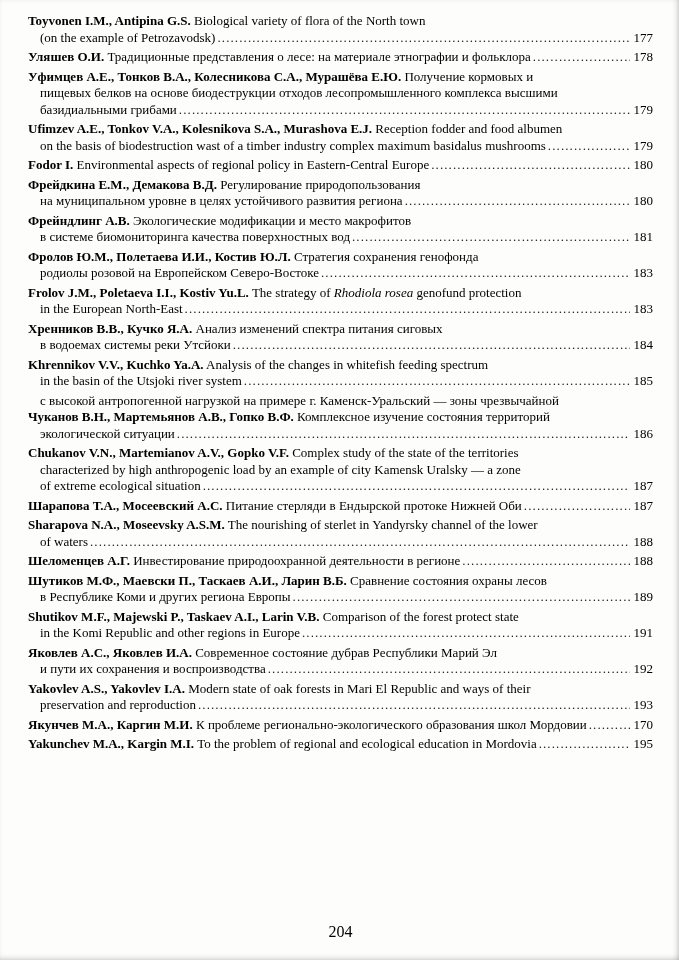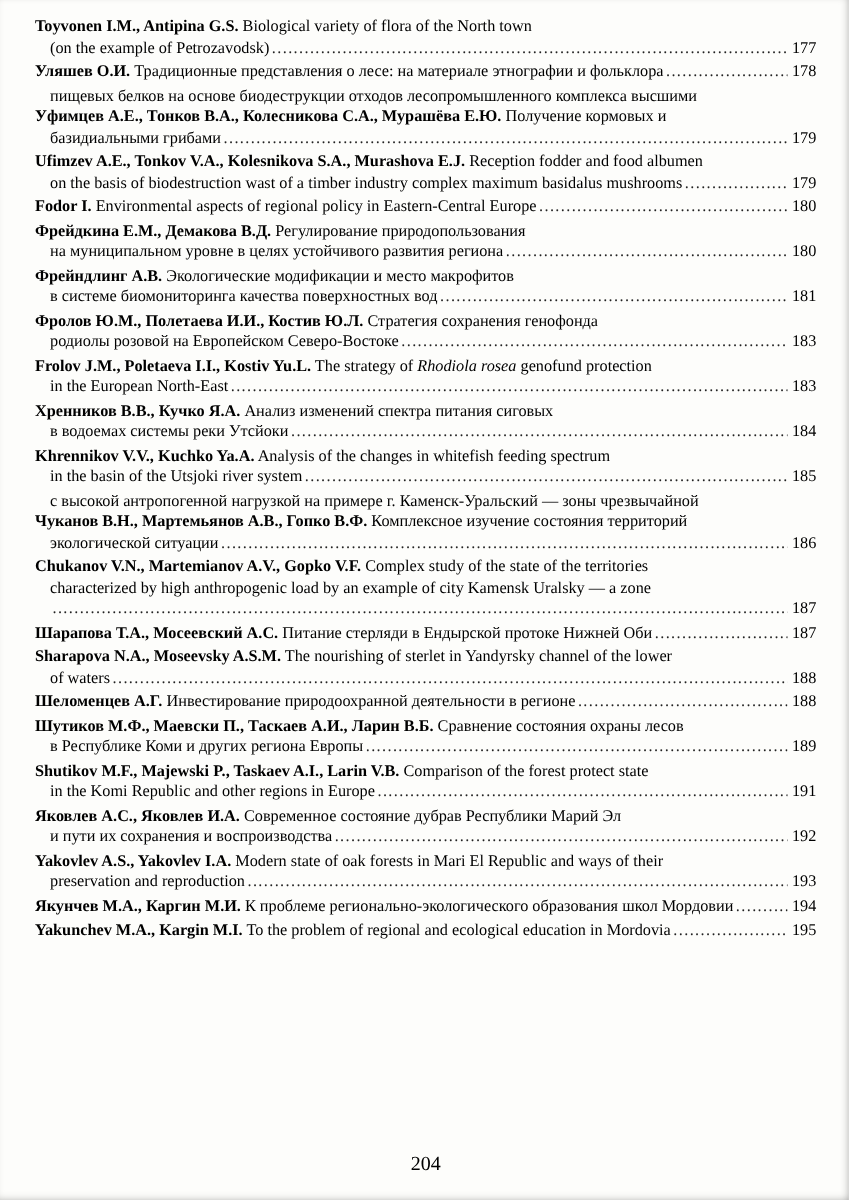--- a/index.html
+++ b/index.html
@@ -68,22 +68,22 @@
         </div>
       </div>
       <div class="entry">
         <div class="line last">
           <span class="line-text"><span class="authors">Уляшев О.И.</span><span class="seg"> Традиционные представления о лесе: на материале этнографии и фольклора </span></span>
           <span class="dots"></span>
           <span class="num">178</span>
         </div>
       </div>
       <div class="entry">
+        <div class="line"><span class="line-text"><span class="authors">Уфимцев А.Е., Тонков В.А., Колесникова С.А., Мурашёва Е.Ю.</span><span class="seg"> Получение кормовых и</span></span></div>
         <div class="line cont"><span class="line-text"><span class="seg">пищевых белков на основе биодеструкции отходов лесопромышленного комплекса высшими</span></span></div>
-        <div class="line"><span class="line-text"><span class="authors">Уфимцев А.Е., Тонков В.А., Колесникова С.А., Мурашёва Е.Ю.</span><span class="seg"> Получение кормовых и</span></span></div>
         <div class="line cont last">
           <span class="line-text"><span class="seg">базидиальными грибами </span></span>
           <span class="dots"></span>
           <span class="num">179</span>
         </div>
       </div>
       <div class="entry">
         <div class="line"><span class="line-text"><span class="authors">Ufimzev A.E., Tonkov V.A., Kolesnikova S.A., Murashova E.J.</span><span class="seg"> Reception fodder and food albumen</span></span></div>
         <div class="line cont last">
           <span class="line-text"><span class="seg">on the basis of biodestruction wast of a timber industry complex maximum basidalus mushrooms </span></span>
@@ -152,20 +152,21 @@
         <div class="line cont last">
           <span class="line-text"><span class="seg">экологической ситуации </span></span>
           <span class="dots"></span>
           <span class="num">186</span>
         </div>
       </div>
       <div class="entry">
         <div class="line"><span class="line-text"><span class="authors">Chukanov V.N., Martemianov A.V., Gopko V.F.</span><span class="seg"> Complex study of the state of the territories</span></span></div>
         <div class="line cont"><span class="line-text"><span class="seg">characterized by high anthropogenic load by an example of city Kamensk Uralsky — a zone</span></span></div>
         <div class="line cont last">
+          <span class="line-text"><span class="seg">of extreme ecological situation </span></span>
           <span class="dots"></span>
           <span class="num">187</span>
         </div>
       </div>
       <div class="entry">
         <div class="line last">
           <span class="line-text"><span class="authors">Шарапова Т.А., Мосеевский А.С.</span><span class="seg"> Питание стерляди в Ендырской протоке Нижней Оби </span></span>
           <span class="dots"></span>
           <span class="num">187</span>
         </div>
@@ -214,21 +215,21 @@
         <div class="line cont last">
           <span class="line-text"><span class="seg">preservation and reproduction </span></span>
           <span class="dots"></span>
           <span class="num">193</span>
         </div>
       </div>
       <div class="entry">
         <div class="line last">
           <span class="line-text"><span class="authors">Якунчев М.А., Каргин М.И.</span><span class="seg"> К проблеме регионально-экологического образования школ Мордовии </span></span>
           <span class="dots"></span>
-          <span class="num">194</span>
+          <span class="num">170</span>
         </div>
       </div>
       <div class="entry">
         <div class="line last">
           <span class="line-text"><span class="authors">Yakunchev M.A., Kargin M.I.</span><span class="seg"> To the problem of regional and ecological education in Mordovia </span></span>
           <span class="dots"></span>
           <span class="num">195</span>
         </div>
       </div>
     </div>

